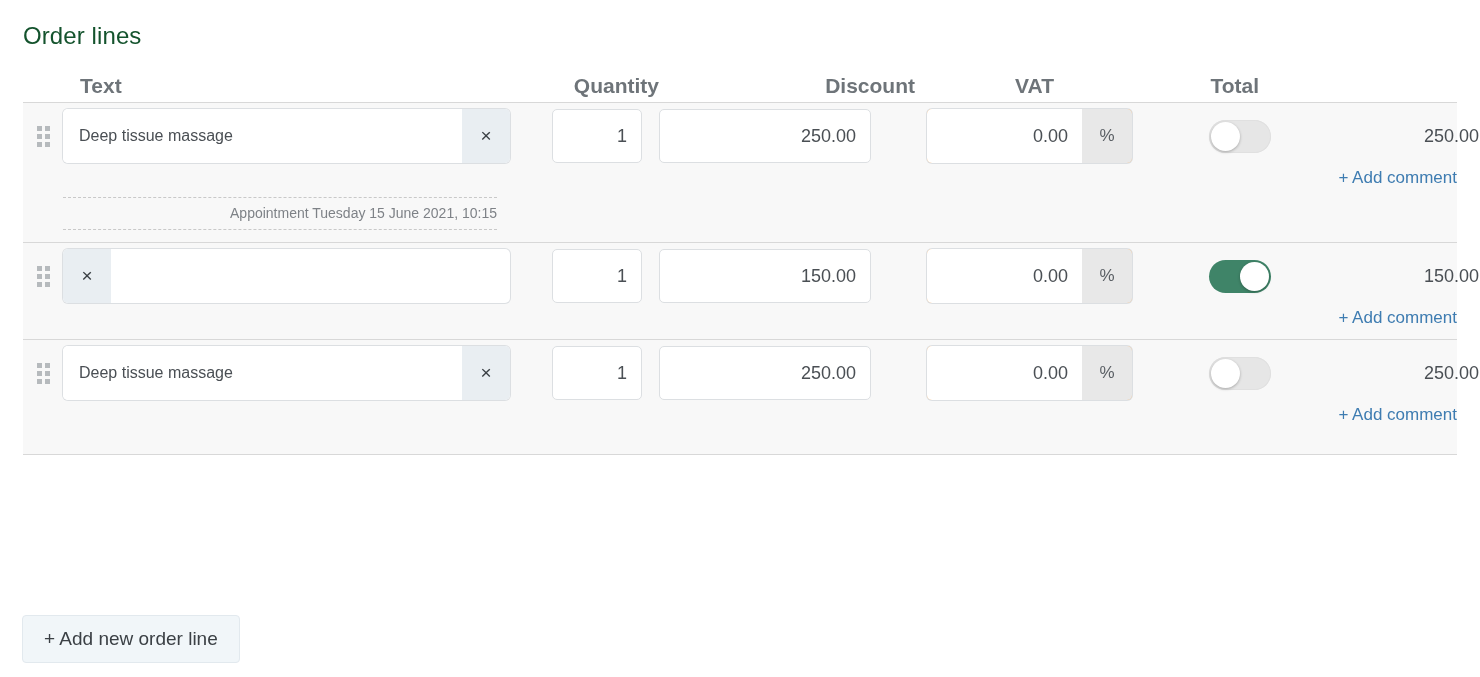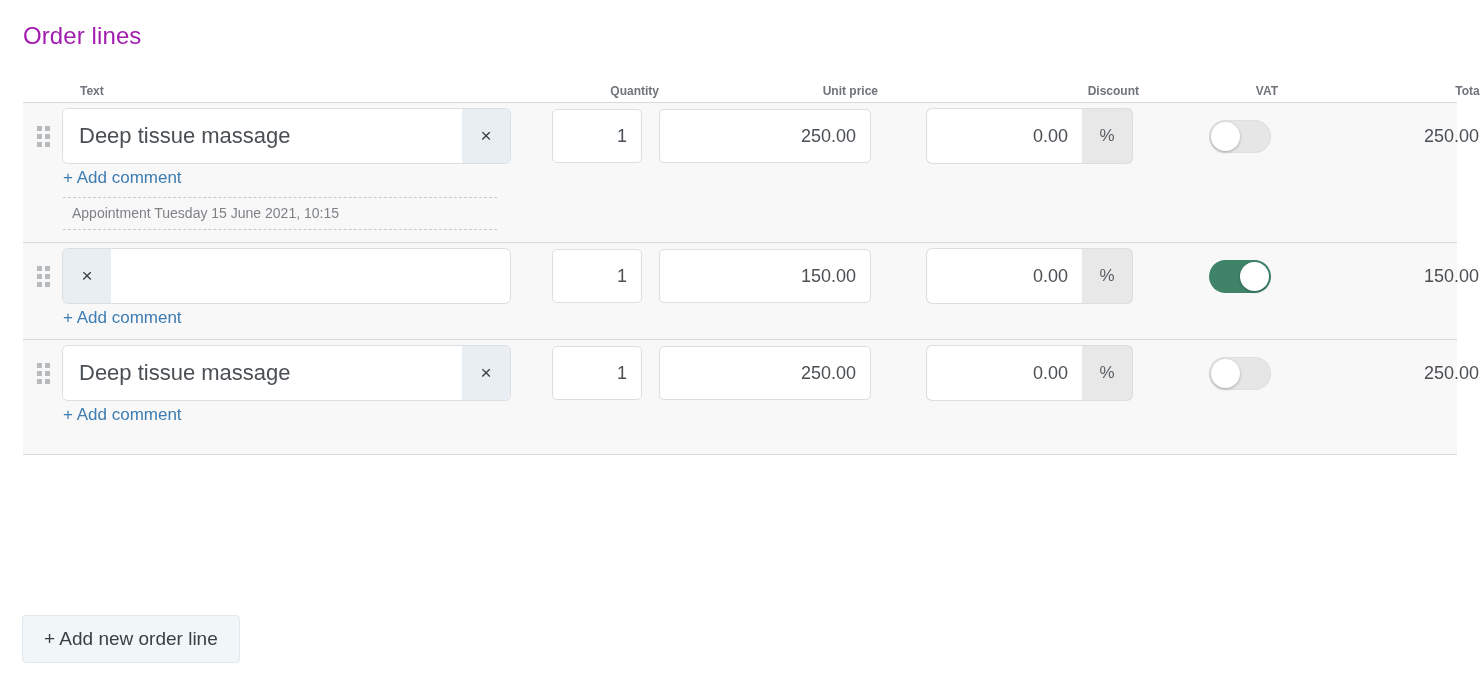--- a/index.html
+++ b/index.html
@@ -17,39 +17,39 @@
 
   .page { position: relative; width: 1480px; height: 677px; }
 
   
   .section-title {
     position: absolute;
     left: 23px;
     top: 22px;
     font-size: 24px;
     font-weight: 400;
-    color: #a21caf;
+    color: #14532d;
     letter-spacing: 0.1px;
   }
 
   
   .table {
     position: absolute;
     left: 23px;
     top: 68px;
     width: 1434px;
   }
 
   .thead {
     display: flex;
     align-items: flex-end;
     height: 30px;
     padding-bottom: 4px;
     color: #6e7479;
-    font-size: 12px;
+    font-size: 21px;
     font-weight: 700;
   }
 
   
   .col-handle  { width: 40px;  flex: none; }
   .col-text    { width: 463px; flex: none; }
   .col-qty     { width: 116px; flex: none; text-align: right; }
   .col-price   { width: 212px; flex: none; text-align: right; }
   .col-disc    { width: 249px; flex: none; text-align: right; }
   .col-vat     { width: 127px; flex: none; text-align: right; }
@@ -105,21 +105,21 @@
     overflow: hidden;
     box-shadow: 0 0 0 1px #dcdfe2;
     background: #fff;
   }
   .text-input {
     flex: 1;
     border: none;
     outline: none;
     background: #ffffff;
     font-family: "Liberation Sans", sans-serif;
-    font-size: 22px;
+    font-size: 16px;
     color: #4a4f54;
     padding: 0 16px;
   }
   .clear-btn {
     width: 48px;
     flex: none;
     background: #e9eef2;
     border: none;
     outline: none;
     cursor: pointer;
@@ -204,21 +204,21 @@
     background: #ffffff;
     box-shadow: 0 1px 3px rgba(0,0,0,0.28);
     transition: left .15s;
   }
   .toggle.on { background: #3f8468; box-shadow: none; }
   .toggle.on .knob { left: 31px; }
 
   .total-val { font-size: 18px; color: #4a4f54; }
 
   
-  .row-sub { padding-left: 40px; padding-bottom: 2px; }
+  .row-sub { padding-left: 40px; padding-bottom: 2px; text-align: right; }
   .add-comment {
     display: inline-block;
     color: #3e7cb1;
     font-size: 17px;
     cursor: pointer;
     padding-bottom: 9px;
     padding-top: 1px;
     text-decoration: none;
   }
   .comment-box {
@@ -257,21 +257,20 @@
 <div class="page">
 
   <div class="section-title">Order lines</div>
 
   <div class="table">
 
     <div class="thead">
       <div class="col-handle"></div>
       <div class="col-text">Text</div>
       <div class="col-qty">Quantity</div>
-      <div class="col-price">Unit price</div>
       <div class="col-disc">Discount</div>
       <div class="col-vat">VAT</div>
       <div class="col-total">Total</div>
       <div class="col-del"></div>
     </div>
 
     <div id="rows-container">
         <div class="row">
           <div class="row-main">
             <div class="col-handle drag-handle">

